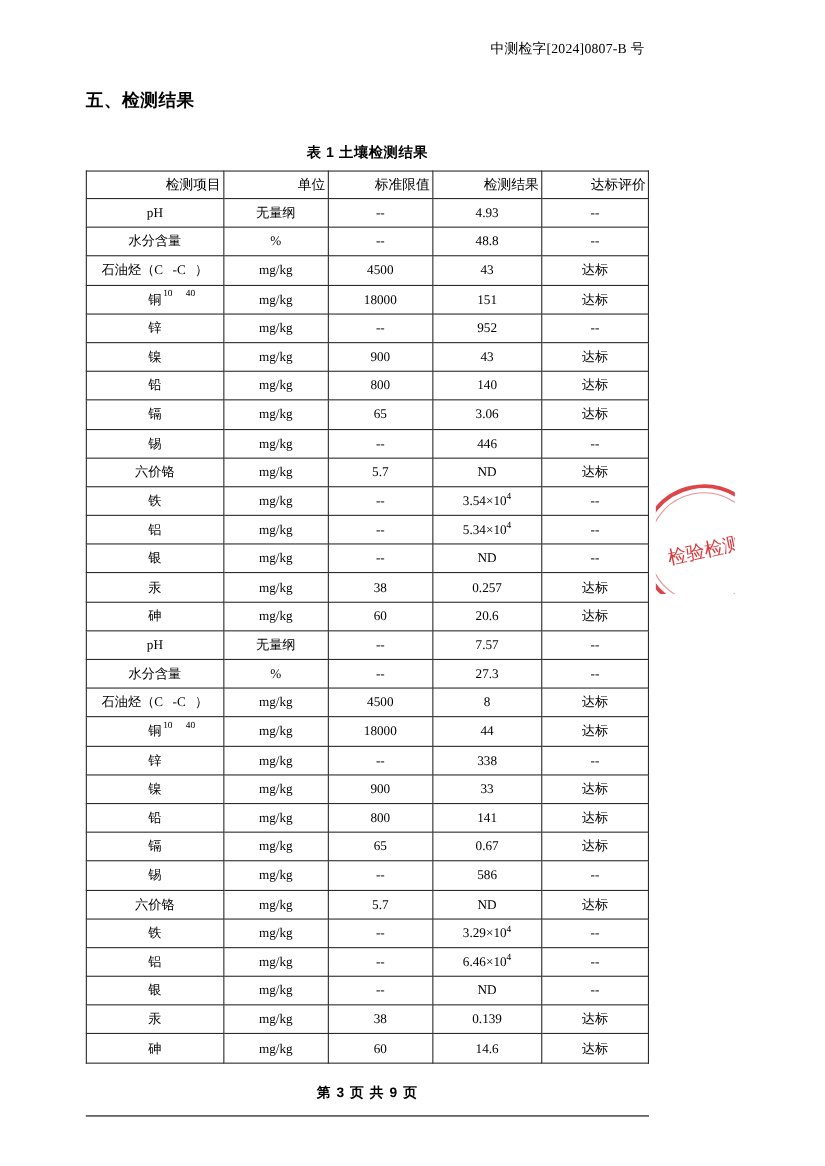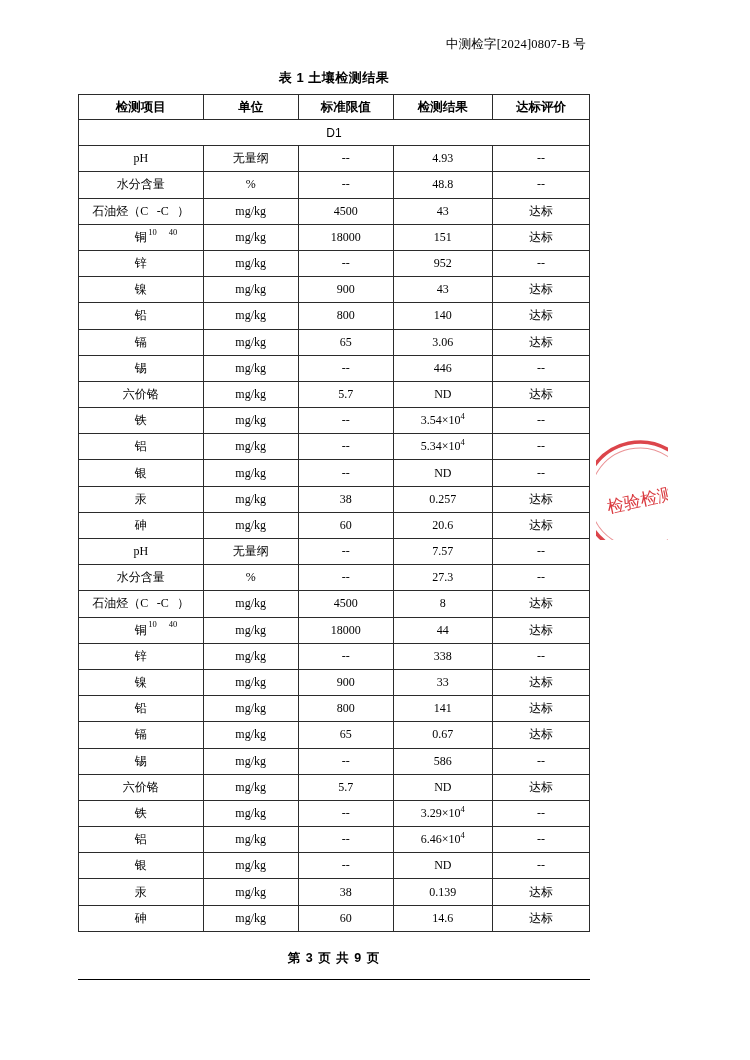--- a/index.html
+++ b/index.html
@@ -34,45 +34,46 @@
     font-weight: bold;
     margin-top: 28px;
     margin-bottom: 0;
     letter-spacing: 0.5px;
     font-family: "Liberation Sans", "DejaVu Sans", sans-serif;
   }
   .table-caption {
     text-align: center;
     font-size: 13px;
     font-weight: bold;
-    margin-top: 16px;
+    margin-top: 28px;
     margin-bottom: 7px;
     letter-spacing: 0.5px;
     font-family: "Liberation Sans", "DejaVu Sans", sans-serif;
   }
   table.result-table {
     width: 100%;
     border-collapse: collapse;
     table-layout: fixed;
     font-size: 12px;
   }
   table.result-table th,
   table.result-table td {
     border: 1px solid #2b2b2b;
     text-align: center;
     vertical-align: middle;
     height: 25.2px;
     padding: 0 2px;
     font-weight: normal;
   }
   table.result-table thead th {
-    font-weight: bold;
+    font-weight: normal;
     font-size: 12.5px;
     height: 24px;
     font-family: "Liberation Sans", "DejaVu Sans", sans-serif;
+    text-align: right;
   }
   td.group-cell {
     text-align: left;
     padding-left: 12px;
     font-weight: bold;
     font-size: 12px;
     height: 19px;
     font-family: "Liberation Sans", "DejaVu Sans", sans-serif;
   }
   .col1 { width: 24.4%; }
@@ -111,20 +112,21 @@
   }
   .stamp svg { display: block; }
 </style>
 </head>
 <body>
 
 <div class="page">
 
   <div class="doc-code">中测检字[2024]0807-B 号</div>
 
+  <div class="section-title">五、检测结果</div>
 
   <div class="table-caption">表 1   土壤检测结果</div>
 
   <table class="result-table">
     <colgroup>
       <col class="col1">
         <col class="col2">
         <col class="col3">
         <col class="col4">
         <col class="col5">
@@ -133,23 +135,20 @@
       <tr>
         <th>检测项目</th>
         <th>单位</th>
         <th>标准限值</th>
         <th>检测结果</th>
         <th>达标评价</th>
       </tr>
     </thead>
     <tbody id="table-body">
         <tr>
-          <td class="group-cell" colspan="5">D1</td>
-        </tr>
-        <tr>
           <td>pH</td>
           <td>无量纲</td>
           <td>--</td>
           <td>4.93</td>
           <td>--</td>
         </tr>
         <tr>
           <td>水分含量</td>
           <td>%</td>
           <td>--</td>

